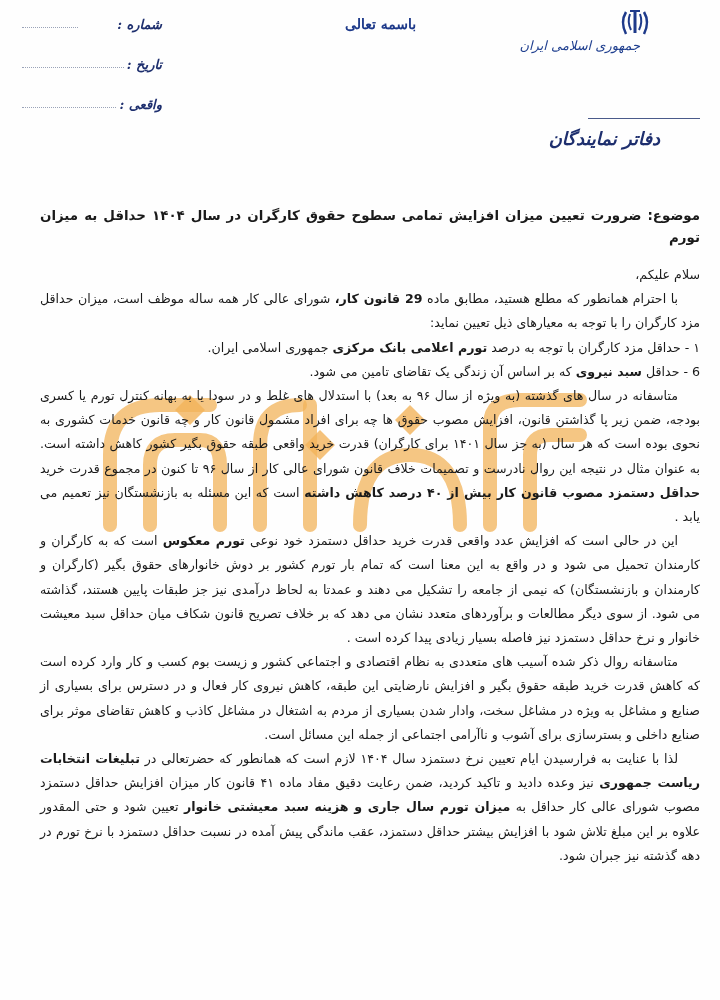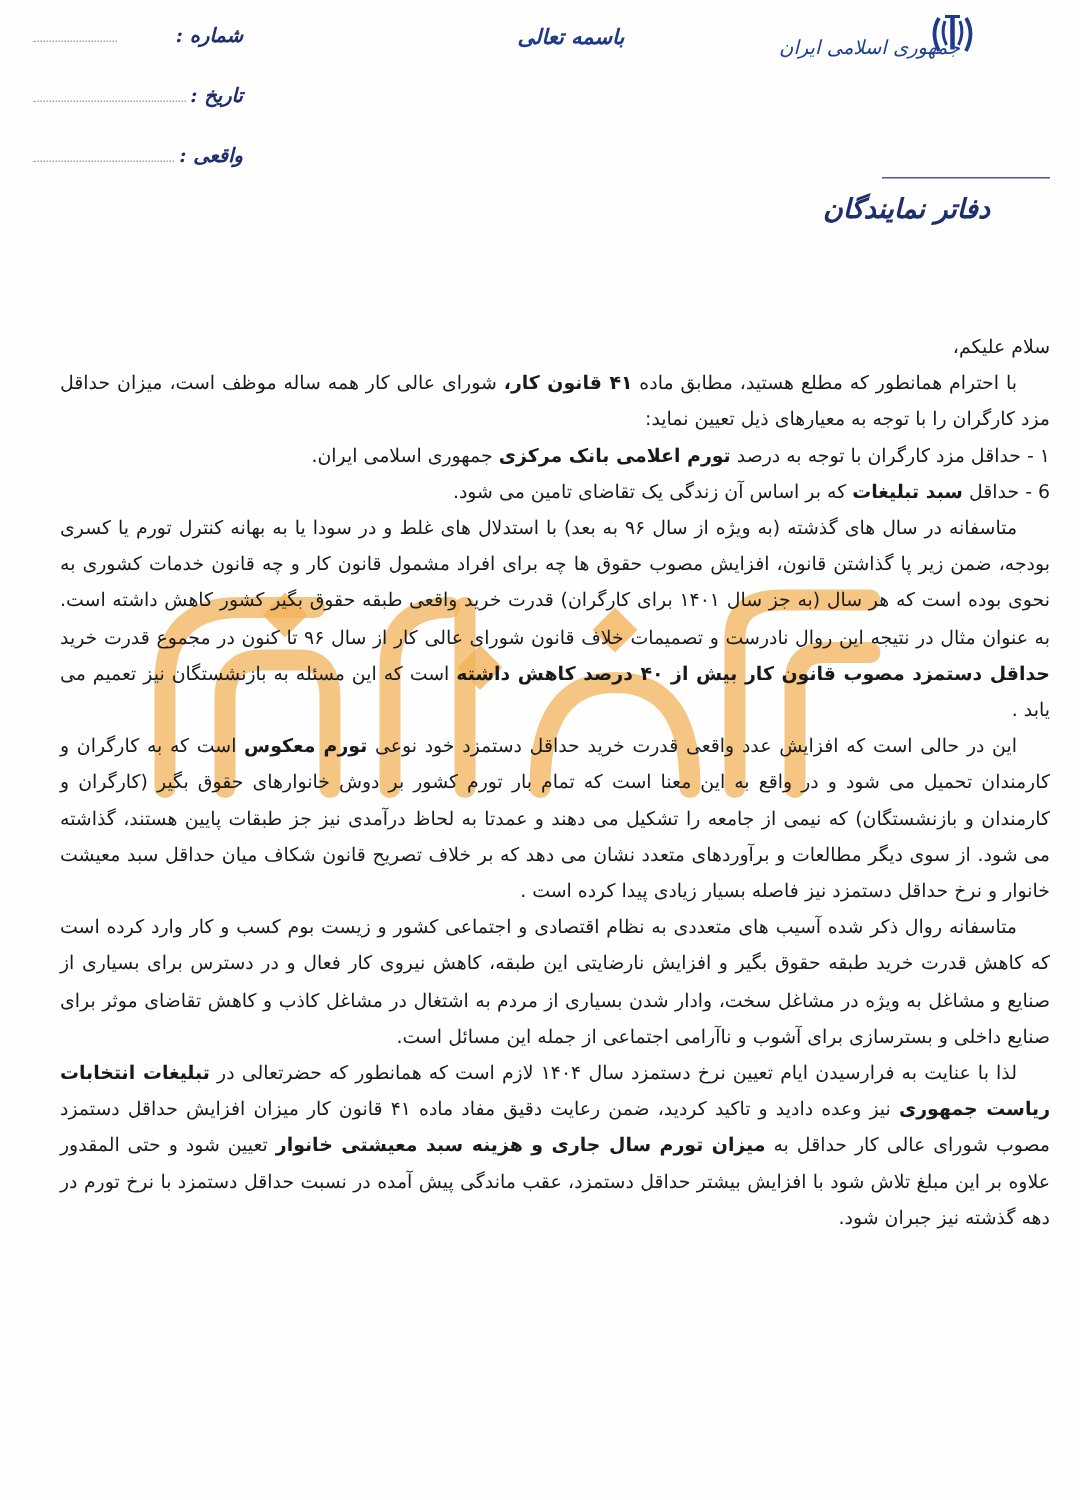--- a/index.html
+++ b/index.html
@@ -1,24 +1,24 @@
 <!DOCTYPE html>
 <html><head>
 <meta charset="utf-8">
 <style>
   html,body{margin:0;padding:0;}
   body{width:720px;height:1000px;background:#fefefe;position:relative;overflow:hidden;
        font-family:"DejaVu Sans", sans-serif;color:#1a1a1a;}
   .letterhead{position:absolute;top:0;left:0;width:720px;height:170px;}
   .emblem{position:absolute;left:618px;top:8px;width:34px;height:30px;}
-  .lh-line1{position:absolute;right:80px;top:24px;font-family:"DejaVu Serif",serif;font-size:13px;color:#1f3f8f;direction:rtl;font-style:italic;}
+  .lh-line1{position:absolute;right:80px;top:38px;font-family:"DejaVu Serif",serif;font-size:13px;color:#1f3f8f;direction:rtl;font-style:italic;}
   .lh-line2{position:absolute;right:72px;top:52px;font-family:"DejaVu Serif",serif;font-size:34px;font-weight:bold;color:#1e3a8a;direction:rtl;font-style:italic;letter-spacing:-1px;}
   .lh-divider{position:absolute;left:588px;top:118px;width:112px;height:1px;background:#4a5a8a;}
   .lh-line3{position:absolute;right:60px;top:128px;font-family:"DejaVu Serif",serif;font-size:18px;font-weight:bold;color:#1e2f6e;direction:rtl;font-style:italic;}
-  .bismillah{position:absolute;left:345px;top:16px;font-family:"DejaVu Serif",serif;font-size:14px;color:#1e3a8a;direction:rtl;font-style:italic;font-weight:bold;}
+  .bismillah{position:absolute;left:345px;top:16px;font-family:"DejaVu Serif",serif;font-size:14px;color:#1e3a8a;direction:rtl;font-weight:bold;}
   .meta-row{position:absolute;left:22px;width:140px;height:20px;direction:rtl;display:flex;align-items:flex-end;}
   .meta-label{font-family:"DejaVu Serif",serif;font-size:13px;color:#1e2f6e;font-weight:bold;font-style:italic;white-space:nowrap;}
   .meta-dots{flex:1;border-bottom:1px dotted #9aa3b8;margin-bottom:4px;margin-right:3px;height:1px;}
   .doc{position:absolute;left:40px;top:205px;width:660px;direction:rtl;text-align:justify;font-size:12.6px;line-height:24.2px;}
   .doc p{margin:0;}
   .ind{text-indent:22px;}
   .b{font-weight:bold;}
   .heading{font-weight:bold;font-size:13.4px;line-height:22px;}
   .greet{margin-top:14px !important;}
   .watermark{position:absolute;left:80px;top:385px;width:520px;height:150px;pointer-events:none;}
@@ -65,21 +65,22 @@
     <path d="M450 140 L450 70 Q450 50 470 50 L500 50"></path>
   </g>
   <g fill="#f2b35a" fill-opacity="0.8">
     <polygon points="110,10 125,25 110,40 95,25"></polygon>
     <polygon points="240,45 255,60 240,75 225,60"></polygon>
     <polygon points="330,20 345,35 330,50 315,35"></polygon>
   </g>
 </svg>
 
 <div class="doc">
+  <p class="heading">موضوع: ضرورت تعیین میزان افزایش تمامی سطوح حقوق کارگران در سال ۱۴۰۴ حداقل به میزان تورم</p>
   <p class="greet">سلام علیکم،</p>
-  <p class="ind"><span>با احترام همانطور که مطلع هستید، مطابق ماده </span><span class="b">۴۱ قانون کار،</span><span> شورای عالی کار همه ساله موظف است، میزان حداقل مزد کارگران را با توجه به معیارهای ذیل تعیین نماید:</span></p>
+  <p class="ind"><span>با احترام همانطور که مطلع هستید، مطابق ماده </span><span class="b">29 قانون کار،</span><span> شورای عالی کار همه ساله موظف است، میزان حداقل مزد کارگران را با توجه به معیارهای ذیل تعیین نماید:</span></p>
   <p><span>۱ - حداقل مزد کارگران با توجه به درصد </span><span class="b">تورم اعلامی بانک مرکزی</span><span> جمهوری اسلامی ایران.</span></p>
-  <p><span>6 - حداقل </span><span class="b">سبد تبلیغات</span><span> که بر اساس آن زندگی یک تقاضای تامین می شود.</span></p>
+  <p><span>6 - حداقل </span><span class="b">سبد نیروی</span><span> که بر اساس آن زندگی یک تقاضای تامین می شود.</span></p>
   <p class="ind"><span>متاسفانه در سال های گذشته (به ویژه از سال ۹۶ به بعد) با استدلال های غلط و در سودا یا به بهانه کنترل تورم یا کسری بودجه، ضمن زیر پا گذاشتن قانون، افزایش مصوب حقوق ها چه برای افراد مشمول قانون کار و چه قانون خدمات کشوری به نحوی بوده است که هر سال (به جز سال ۱۴۰۱ برای کارگران) قدرت خرید واقعی طبقه حقوق بگیر کشور کاهش داشته است. به عنوان مثال در نتیجه این روال نادرست و تصمیمات خلاف قانون شورای عالی کار از سال ۹۶ تا کنون در مجموع قدرت خرید </span><span class="b">حداقل دستمزد مصوب قانون کار بیش از ۴۰ درصد کاهش داشته</span><span> است که این مسئله به بازنشستگان نیز تعمیم می یابد .</span></p>
   <p class="ind"><span>این در حالی است که افزایش عدد واقعی قدرت خرید حداقل دستمزد خود نوعی </span><span class="b">تورم معکوس</span><span> است که به کارگران و کارمندان تحمیل می شود و در واقع به این معنا است که تمام بار تورم کشور بر دوش خانوارهای حقوق بگیر (کارگران و کارمندان و بازنشستگان) که نیمی از جامعه را تشکیل می دهند و عمدتا به لحاظ درآمدی نیز جز طبقات پایین هستند، گذاشته می شود. از سوی دیگر مطالعات و برآوردهای متعدد نشان می دهد که بر خلاف تصریح قانون شکاف میان حداقل سبد معیشت خانوار و نرخ حداقل دستمزد نیز فاصله بسیار زیادی پیدا کرده است .</span></p>
   <p class="ind">متاسفانه روال ذکر شده آسیب های متعددی به نظام اقتصادی و اجتماعی کشور و زیست بوم کسب و کار وارد کرده است که کاهش قدرت خرید طبقه حقوق بگیر و افزایش نارضایتی این طبقه، کاهش نیروی کار فعال و در دسترس برای بسیاری از صنایع و مشاغل به ویژه در مشاغل سخت، وادار شدن بسیاری از مردم به اشتغال در مشاغل کاذب و کاهش تقاضای موثر برای صنایع داخلی و بسترسازی برای آشوب و ناآرامی اجتماعی از جمله این مسائل است.</p>
   <p class="ind"><span>لذا با عنایت به فرارسیدن ایام تعیین نرخ دستمزد سال ۱۴۰۴ لازم است که همانطور که حضرتعالی در </span><span class="b">تبلیغات انتخابات ریاست جمهوری</span><span> نیز وعده دادید و تاکید کردید، ضمن رعایت دقیق مفاد ماده ۴۱ قانون کار میزان افزایش حداقل دستمزد مصوب شورای عالی کار حداقل به </span><span class="b">میزان تورم سال جاری و هزینه سبد معیشتی خانوار</span><span> تعیین شود و حتی المقدور علاوه بر این مبلغ تلاش شود با افزایش بیشتر حداقل دستمزد، عقب ماندگی پیش آمده در نسبت حداقل دستمزد با نرخ تورم در دهه گذشته نیز جبران شود.</span></p>
 </div>
 
 </body></html>

